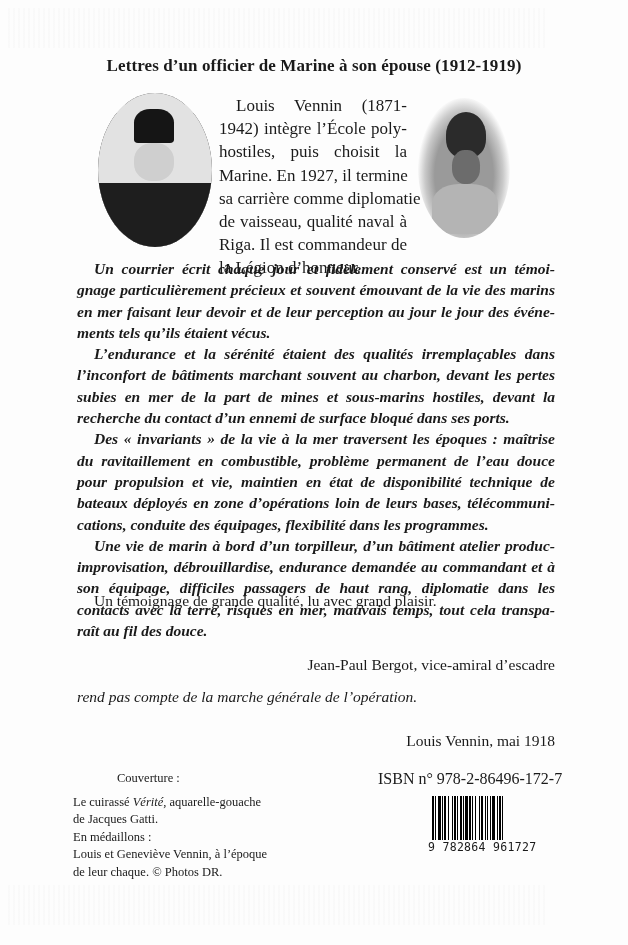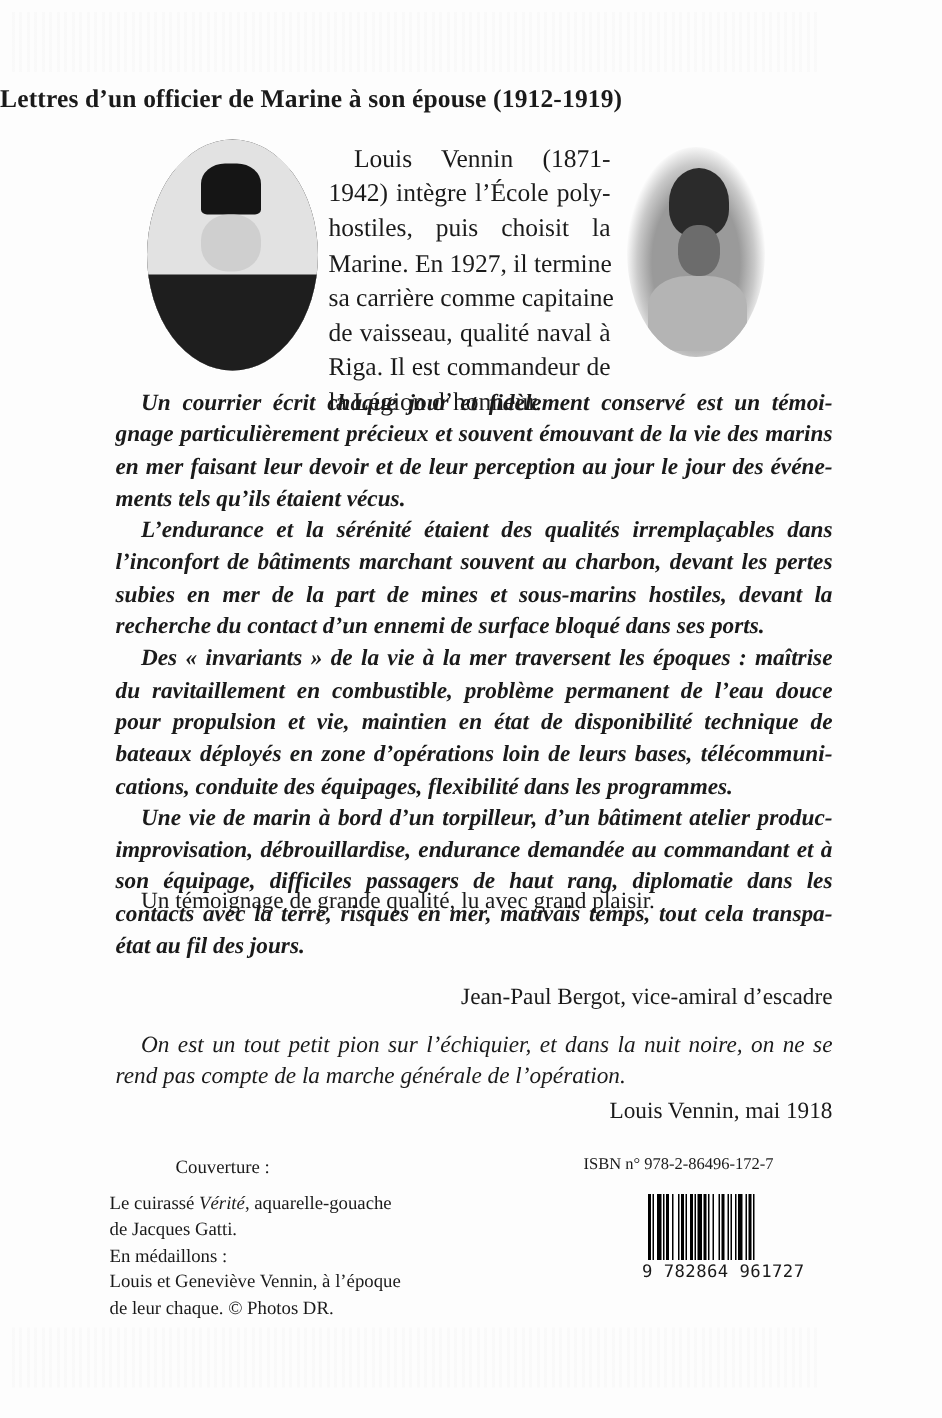--- a/index.html
+++ b/index.html
@@ -11,21 +11,21 @@
     position: relative;
   }
   .noise-top { position: absolute; left: 8px; top: 8px; width: 540px; height: 40px;
     background: repeating-linear-gradient(90deg, rgba(0,0,0,0.025) 0 2px, transparent 2px 5px);
     opacity: 0.6; }
   .noise-bottom { position: absolute; left: 8px; top: 885px; width: 540px; height: 40px;
     background: repeating-linear-gradient(90deg, rgba(0,0,0,0.025) 0 2px, transparent 2px 5px);
     opacity: 0.6; }
   .title {
     position: absolute; left: 0; width: 628px; top: 56px;
-    font-weight: bold; font-size: 17px; letter-spacing: 0.1px;
+    text-align: center; font-weight: bold; font-size: 17px; letter-spacing: 0.1px;
   }
   .portrait {
     position: absolute; border-radius: 50%; overflow: hidden;
   }
   .portrait-man {
     left: 98px; top: 93px; width: 114px; height: 154px;
     background: radial-gradient(ellipse at 50% 25%, #d8d8d8 0 22%, #2a2a2a 23% 40%, #bdbdbd 41% 48%, #1c1c1c 49% 100%);
   }
   .portrait-man .cap { position:absolute; left:36px; top:16px; width:40px; height:34px; background:#151515; border-radius: 40% 40% 10% 10%; }
   .portrait-man .face { position:absolute; left:36px; top:50px; width:40px; height:38px; background:#cfcfcf; border-radius: 45%; }
@@ -61,21 +61,21 @@
   .quote2 .line { display: block; white-space: nowrap; text-align: justify; text-align-last: justify; }
   .quote2 .line.last { text-align-last: left; }
   .quote2 .line.indent { padding-left: 17px; }
   .sig2 { position: absolute; right: 73px; top: 732px; font-size: 15.5px; white-space: nowrap; }
 
   .credits { position: absolute; left: 73px; top: 770px; font-size: 12.5px; line-height: 17.5px; }
   .credits .heading { margin-bottom: 6px; margin-left: 44px; }
   .credits .line { display: block; white-space: nowrap; }
   .credits em { font-style: italic; }
 
-  .isbn { position: absolute; left: 389px; top: 770px; font-size: 11px; white-space: nowrap; }
+  .isbn { position: absolute; left: 378px; top: 770px; font-size: 16px; white-space: nowrap; }
   .barcode { position: absolute; left: 428px; top: 796px; width: 126px; height: 56px; }
   .barcode-bars { position:absolute; left: 4px; top: 0; width: 120px; height: 44px; display:flex; }
   .barcode-bars span { display:block; height: 100%; background:#000; }
   .barcode-text { position: absolute; left: 0; top: 44px; width: 126px; font-family: "DejaVu Sans Mono", "Liberation Mono", monospace; font-size: 11.5px; letter-spacing: 0.3px; white-space: nowrap; }
 </style>
 </head>
 <body>
 
 <div class="noise-top"></div>
 
@@ -86,21 +86,21 @@
   <div class="cap"></div>
   <div class="face"></div>
   <div class="body"></div>
 </div>
 
 <div class="bio">
   <span class="line first">Louis Vennin (1871-</span>
   <span class="line">1942) intègre l’École poly-</span>
   <span class="line">hostiles, puis choisit la</span>
   <span class="line">Marine. En 1927, il termine</span>
-  <span class="line">sa carrière comme capitaine</span>
+  <span class="line">sa carrière comme diplomatie</span>
   <span class="line">de vaisseau, qualité naval à</span>
   <span class="line">Riga. Il est commandeur de</span>
   <span class="line last">la Légion d’honneur.</span>
 </div>
 
 <div class="portrait portrait-woman">
   <div class="hair"></div>
   <div class="face"></div>
   <div class="dress"></div>
 </div>
@@ -119,28 +119,27 @@
   <span class="line indent">Des « invariants » de la vie à la mer traversent les époques  : maîtrise</span>
   <span class="line">du ravitaillement en combustible, problème permanent de l’eau douce</span>
   <span class="line">pour propulsion et vie, maintien en état de disponibilité technique de</span>
   <span class="line">bateaux déployés en zone d’opérations loin de leurs bases, télécommuni-</span>
   <span class="line last">cations, conduite des équipages, flexibilité dans les programmes.</span>
 
   <span class="line indent">Une vie de marin à bord d’un torpilleur, d’un bâtiment atelier produc-</span>
   <span class="line">improvisation, débrouillardise, endurance demandée au commandant et à</span>
   <span class="line">son équipage, difficiles passagers de haut rang, diplomatie dans les</span>
   <span class="line">contacts avec la terre, risques en mer, mauvais temps, tout cela transpa-</span>
-  <span class="line last">état au fil des jours.</span>
+  <span class="line last">raît au fil des douce.</span>
 </div>
 
 <div class="quote1">Un témoignage de grande qualité, lu avec grand plaisir.</div>
 <div class="sig1">Jean-Paul Bergot, vice-amiral d’escadre</div>
 
 <div class="quote2">
-  <span class="line indent">On est un tout petit pion sur l’échiquier, et dans la nuit noire, on ne se</span>
   <span class="line last">rend pas compte de la marche générale de l’opération.</span>
 </div>
 <div class="sig2">Louis Vennin, mai 1918</div>
 
 <div class="credits">
   <div class="heading">Couverture :</div>
   <span class="line"><span>Le cuirassé </span><em>Vérité</em><span>, aquarelle-gouache</span></span>
   <span class="line">de Jacques Gatti.</span>
   <span class="line">En médaillons :</span>
   <span class="line">Louis et Geneviève Vennin, à l’époque</span>

